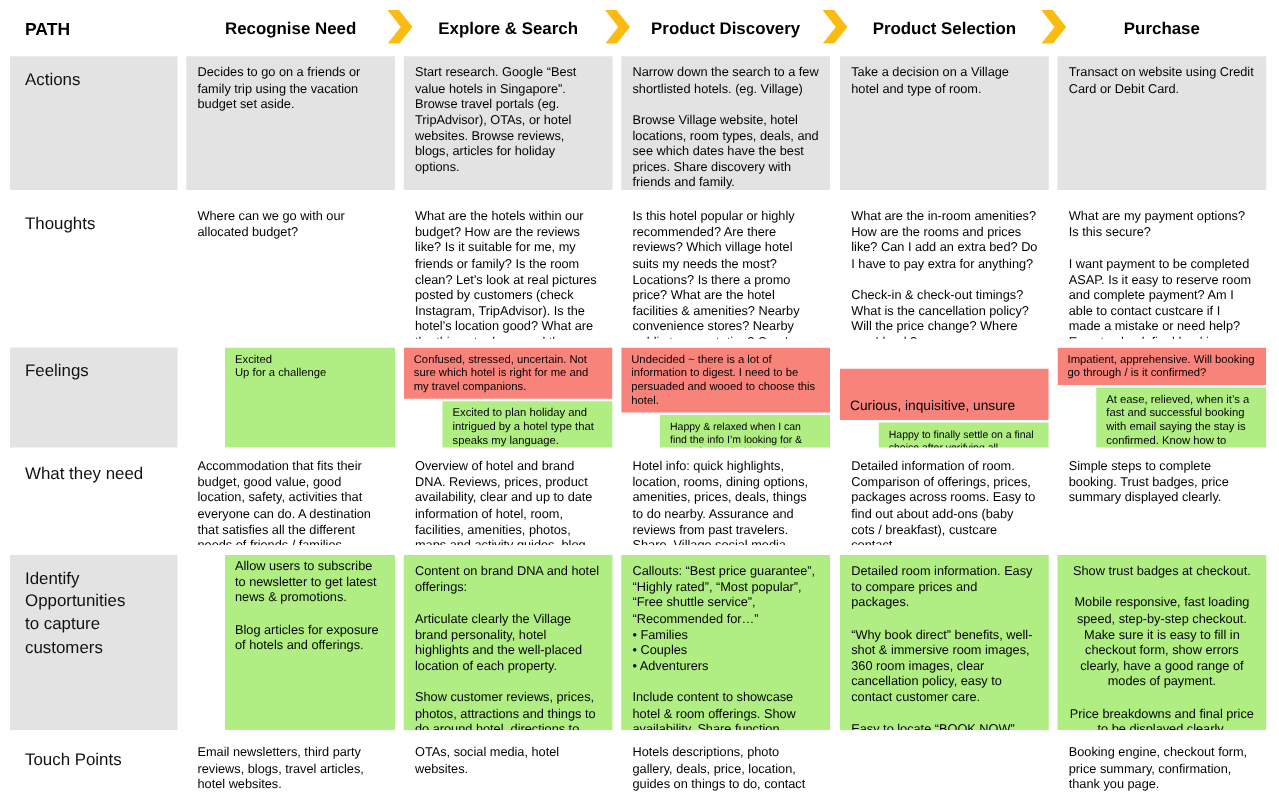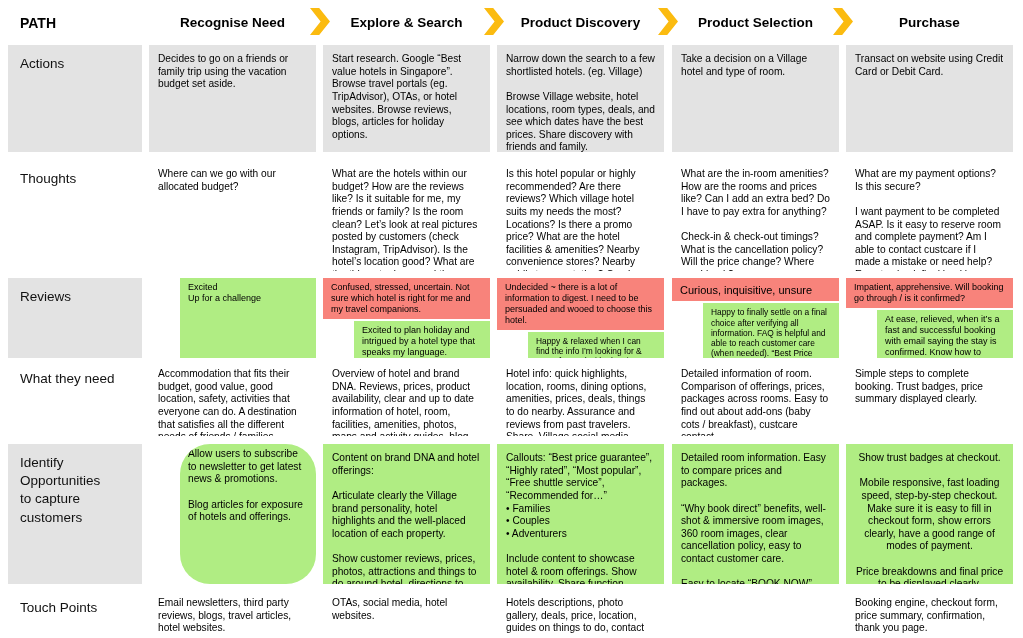--- a/index.html
+++ b/index.html
@@ -39,21 +39,21 @@
 
   .split {
     display: flex; flex-direction: column; gap: 2px;
     padding: 0; background: none; overflow: hidden;
   }
   .seg { padding: 4px 8px; white-space: pre-line; }
   .seg.green { background: var(--positive-green, #b0ed83); margin-left: 31px; }
   .seg.red { background: var(--negative-red, #f8837b); }
   .grow { flex: 1; }
   .feel { font-size: 9px; line-height: 1.22; }
-  .feel-lg { font-size: 11px; line-height: 1.3; padding-top: 5px; }
+  .feel-lg { font-size: 11px; line-height: 1.3; padding-top: 23px; margin-top: 17px; }
   .feel-sm { font-size: 8.4px; line-height: 1.22; }
 
   .arrow {
     position: absolute; top: 8px; width: 20px; height: 27px;
     background: var(--stage-arrow, #fbbb10);
     clip-path: polygon(0% 0%, 46% 0%, 100% 50%, 46% 100%, 0% 100%, 53% 50%);
   }
   .arrow.a1 { left: 310px; } .arrow.a2 { left: 484px; }
   .arrow.a3 { left: 658px; } .arrow.a4 { left: 833px; }
 </style>
@@ -83,21 +83,21 @@
     <div class="cell c1 r1">Where can we go with our allocated budget?</div>
     <div class="cell c2 r1">What are the hotels within our budget? How are the reviews like? Is it suitable for me, my friends or family? Is the room clean? Let’s look at real pictures posted by customers (check Instagram, TripAdvisor). Is the hotel’s location good? What are the things to do around the hotel?</div>
     <div class="cell c3 r1">Is this hotel popular or highly recommended? Are there reviews? Which village hotel suits my needs the most? Locations? Is there a promo price? What are the hotel facilities &amp; amenities? Nearby convenience stores? Nearby public transportation? Can I share this info with my friends and family?</div>
     <div class="cell c4 r1">What are the in-room amenities? How are the rooms and prices like? Can I add an extra bed? Do I have to pay extra for anything?
 
 Check-in &amp; check-out timings? What is the cancellation policy? Will the price change? Where can I book?</div>
     <div class="cell c5 r1">What are my payment options? Is this secure?
 
 I want payment to be completed ASAP. Is it easy to reserve room and complete payment? Am I able to contact custcare if I made a mistake or need help? Easy to check final booking details, price breakdown?</div>
 
-    <div class="lbl shaded c0 r2">Reviews</div>
+    <div class="lbl shaded c0 r2">Feelings</div>
     <div class="cell split c1 r2">
       <div class="seg green grow feel">Excited
 Up for a challenge</div>
     </div>
     <div class="cell split c2 r2">
       <div class="seg red feel">Confused, stressed, uncertain. Not sure which hotel is right for me and my travel companions.</div>
       <div class="seg green grow feel">Excited to plan holiday and intrigued by a hotel type that speaks my language.</div>
     </div>
     <div class="cell split c3 r2">
       <div class="seg red feel">Undecided ~ there is a lot of information to digest. I need to be persuaded and wooed to choose this hotel.</div>
@@ -118,21 +118,21 @@
     <div class="cell c3 r3">Hotel info: quick highlights, location, rooms, dining options, amenities, prices, deals, things to do nearby. Assurance and reviews from past travelers. Share. Village social media channels to see more.</div>
     <div class="cell c4 r3">Detailed information of room. Comparison of offerings, prices, packages across rooms. Easy to find out about add-ons (baby cots / breakfast), custcare contact.
 
 BOOK NOW button.</div>
     <div class="cell c5 r3">Simple steps to complete booking. Trust badges, price summary displayed clearly.</div>
 
     <div class="lbl shaded c0 r4">Identify
 Opportunities
 to capture
 customers</div>
-    <div class="cell green seg c1 r4" style="background: var(--positive-green, #b0ed83); border-radius: 30px;">Allow users to subscribe to newsletter to get latest news &amp; promotions.
+    <div class="cell green seg c1 r4" style="background: var(--positive-green, #b0ed83);">Allow users to subscribe to newsletter to get latest news &amp; promotions.
 
 Blog articles for exposure of hotels and offerings.</div>
     <div class="cell c2 r4" style="background: var(--positive-green, #b0ed83);">Content on brand DNA and hotel offerings:
 
 Articulate clearly the Village brand personality, hotel highlights and the well-placed location of each property.
 
 Show customer reviews, prices, photos, attractions and things to do around hotel, directions to hotel.</div>
     <div class="cell c3 r4" style="background: var(--positive-green, #b0ed83);">Callouts: “Best price guarantee”, “Highly rated”, “Most popular”, “Free shuttle service”, “Recommended for…”
 • Families
 • Couples

